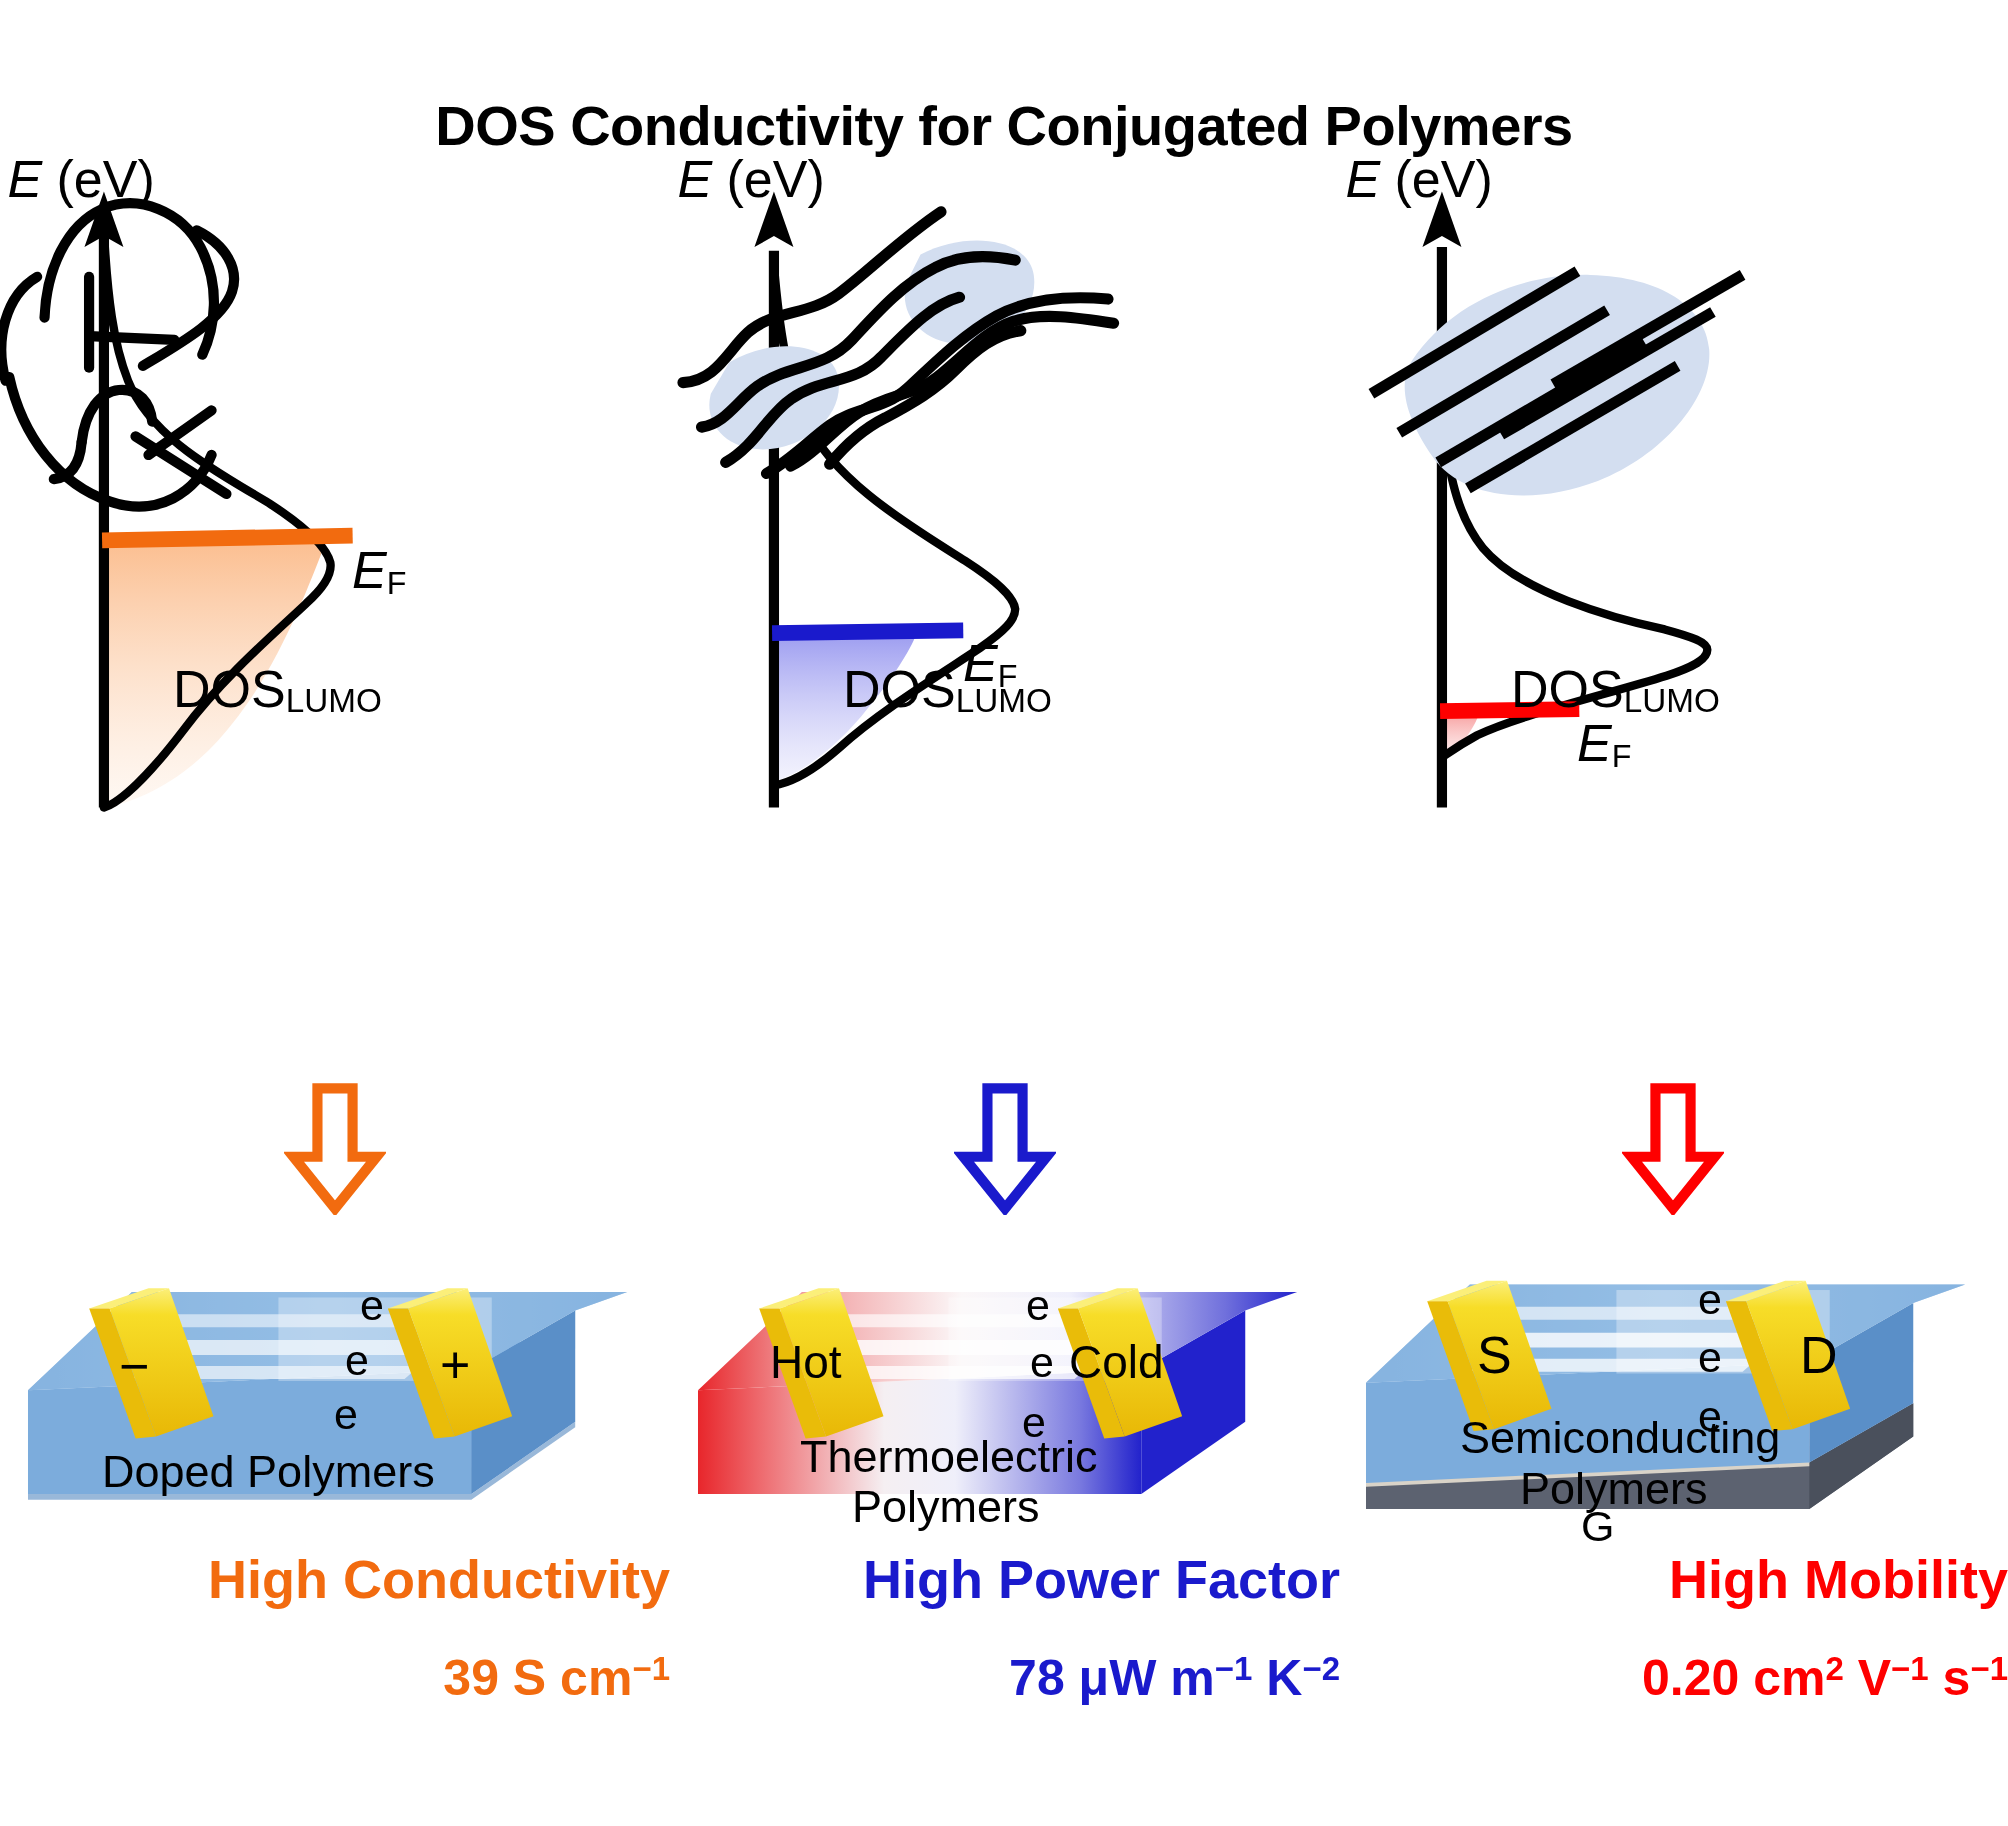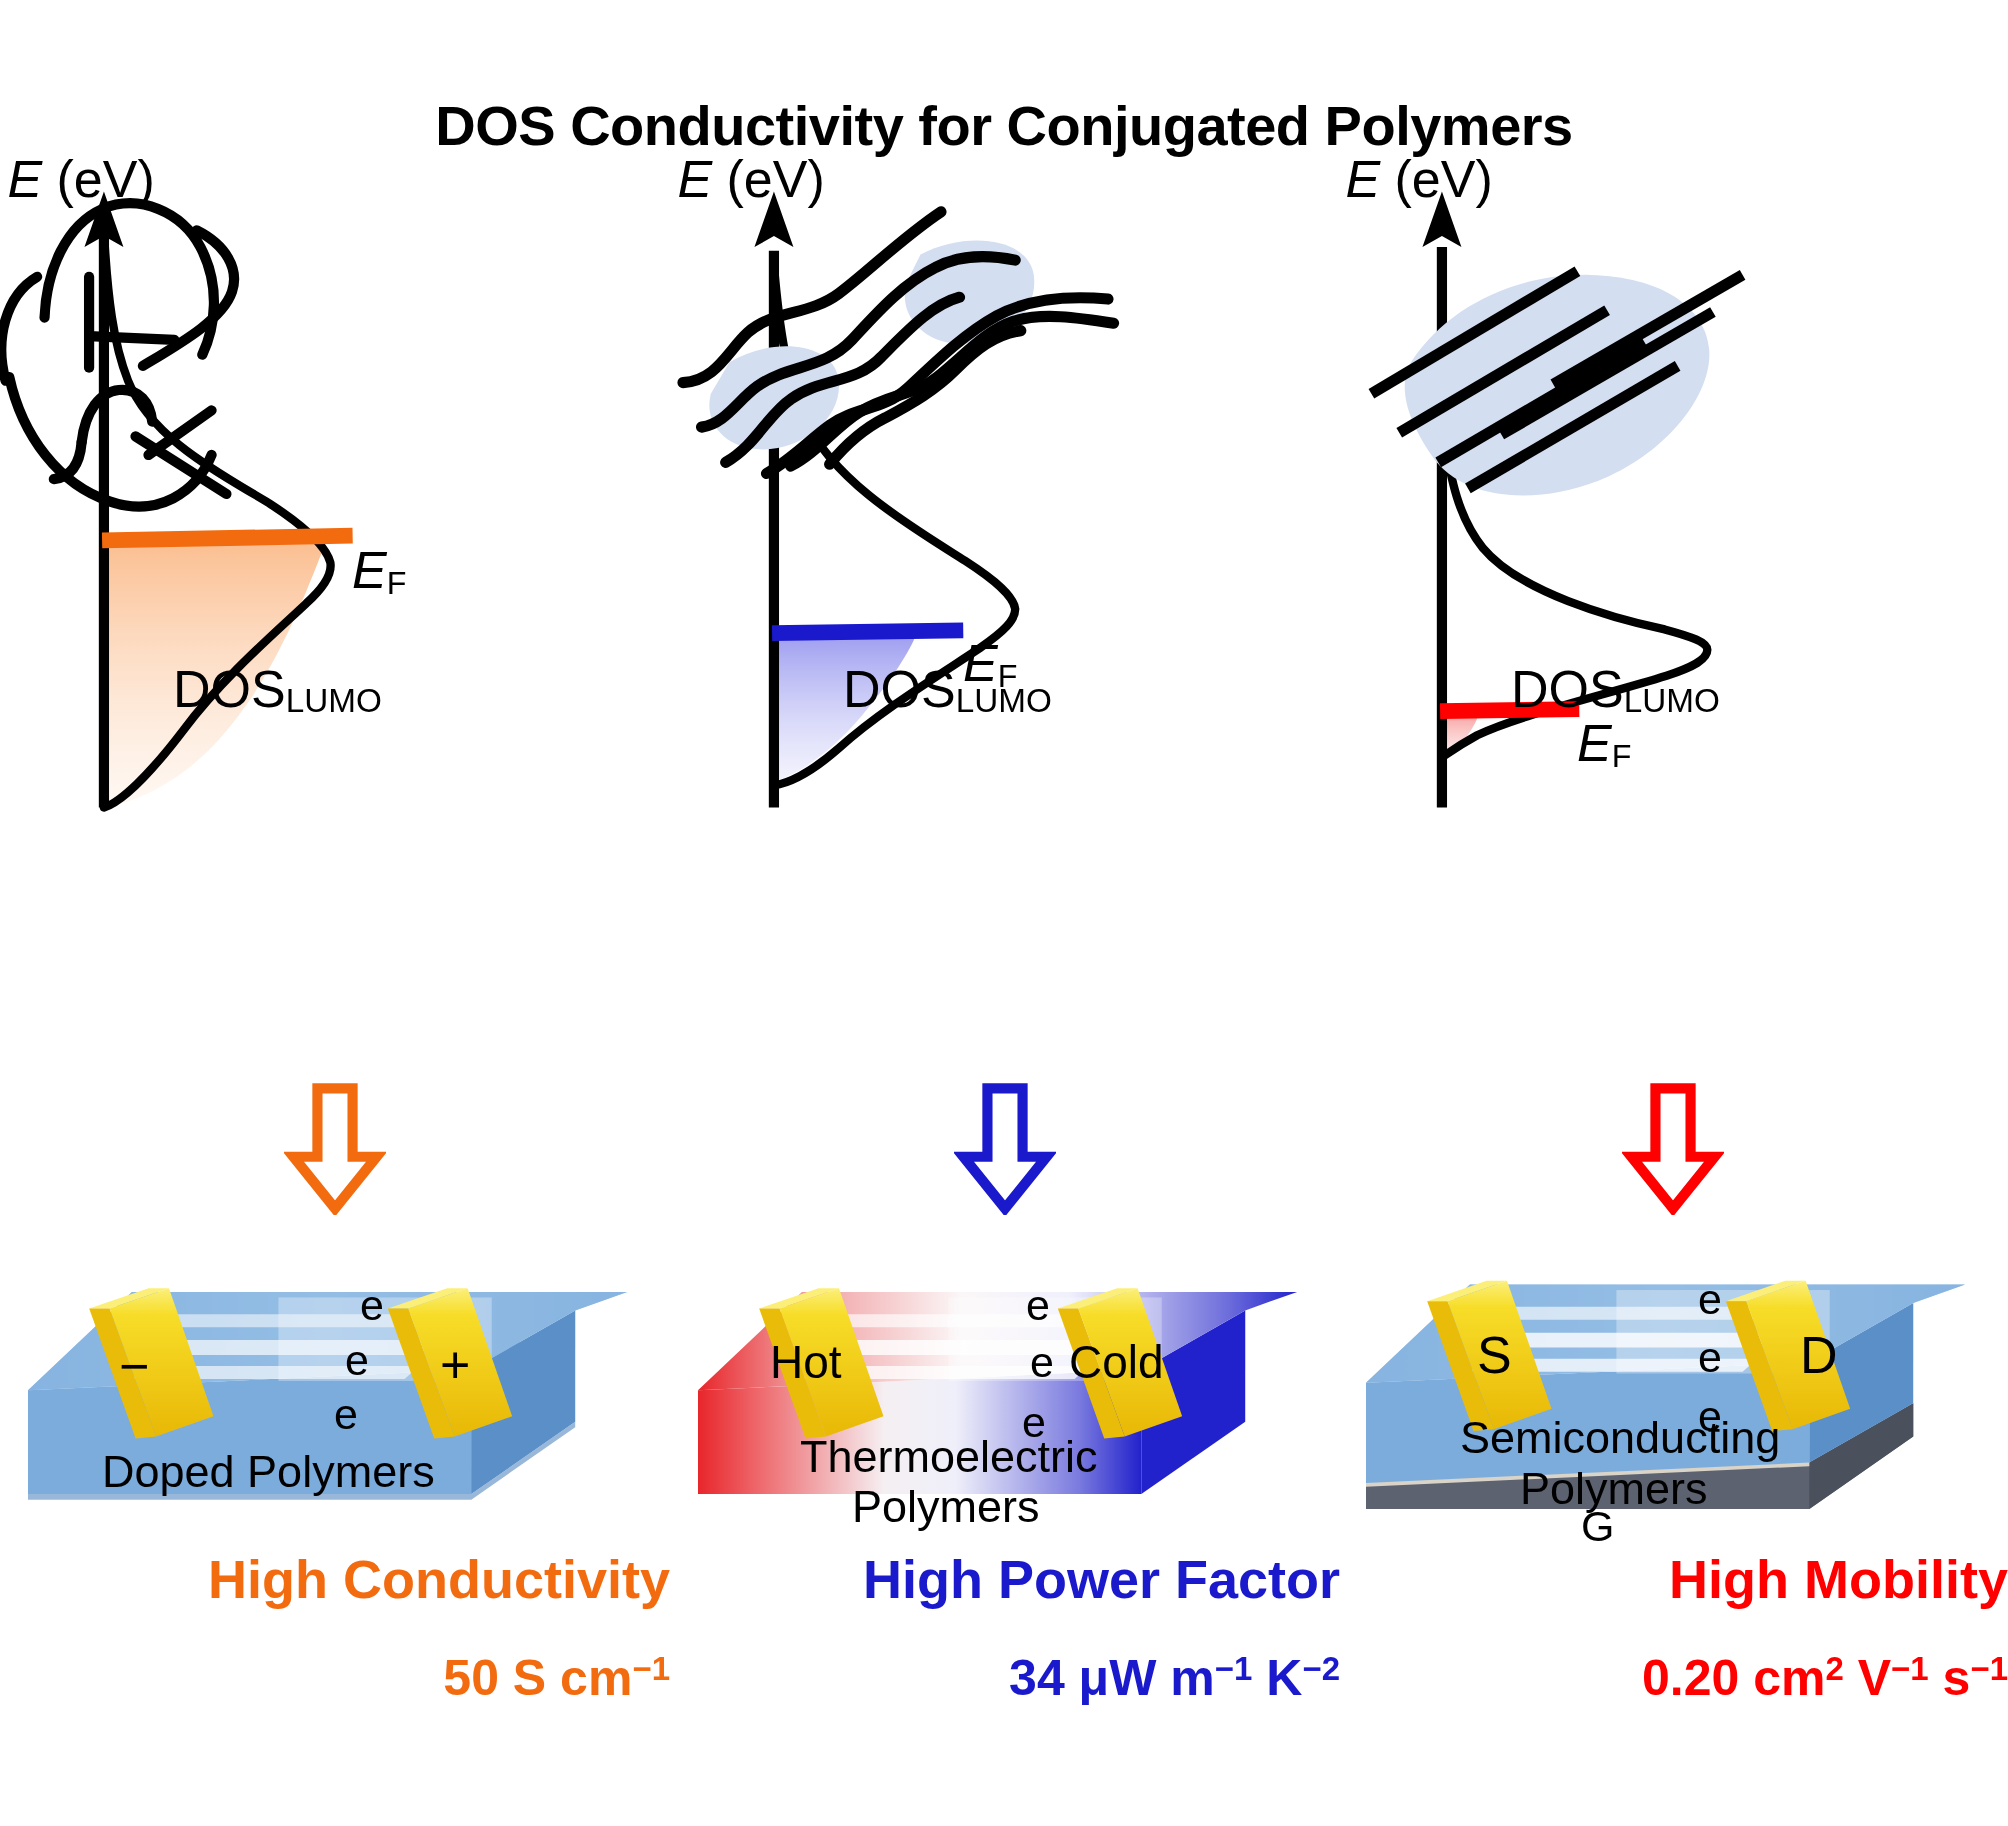--- a/index.html
+++ b/index.html
@@ -158,21 +158,21 @@
     <span class="dev-text" style="left:345px;top:148px;font-size:43px;">e</span>
     <span class="dev-text" style="left:334px;top:202px;font-size:43px;">e</span>
     <span class="dev-text" style="left:102px;top:258px;font-size:45px;">Doped Polymers</span>
   </div>
 
   <div class="footer f-title">
     <span class="hl" style="color:#F26B0F;">High Conductivity</span>
   </div>
   <div class="footer f-val">
     <span class="val" style="color:#F26B0F;">
-      <span>50 S cm</span><sup>−1</sup>
+      <span>39 S cm</span><sup>−1</sup>
     </span>
   </div>
 </div>
 
 <div class="panel p2">
 
   <div class="dos-plot">
     <svg width="670" height="928" viewBox="0 0 722 1000">
       <defs>
         <linearGradient id="bfill" x1="0" y1="0" x2="0" y2="1">
@@ -274,21 +274,21 @@
     <span class="dev-text" style="left:352px;top:210px;font-size:43px;">e</span>
     <span class="dev-text" style="left:130px;top:243px;font-size:45px;">Thermoelectric</span>
     <span class="dev-text" style="left:182px;top:293px;font-size:45px;">Polymers</span>
   </div>
 
   <div class="footer f-title">
     <span class="hl" style="color:#1A1ACC;">High Power Factor</span>
   </div>
   <div class="footer f-val">
     <span class="val" style="color:#1A1ACC;">
-      <span>34 μW m</span><sup>−1</sup><span> K</span><sup>−2</sup>
+      <span>78 μW m</span><sup>−1</sup><span> K</span><sup>−2</sup>
     </span>
   </div>
 </div>
 
 <div class="panel p3">
 
   <div class="dos-plot">
     <svg width="670" height="928" viewBox="0 0 722 1000">
       <defs>
         <linearGradient id="rfill" x1="0" y1="0" x2="0" y2="1">

